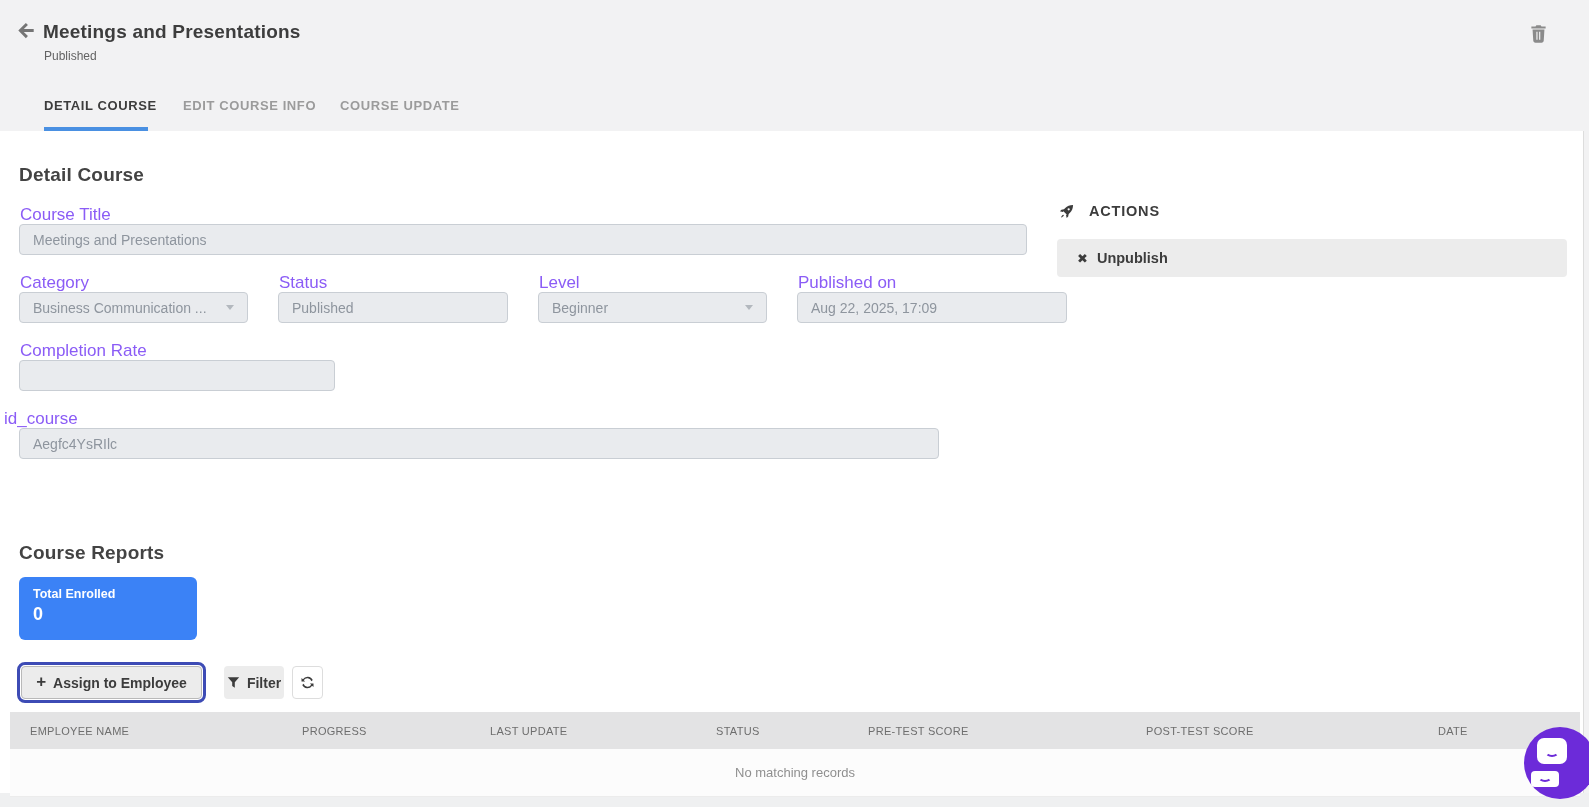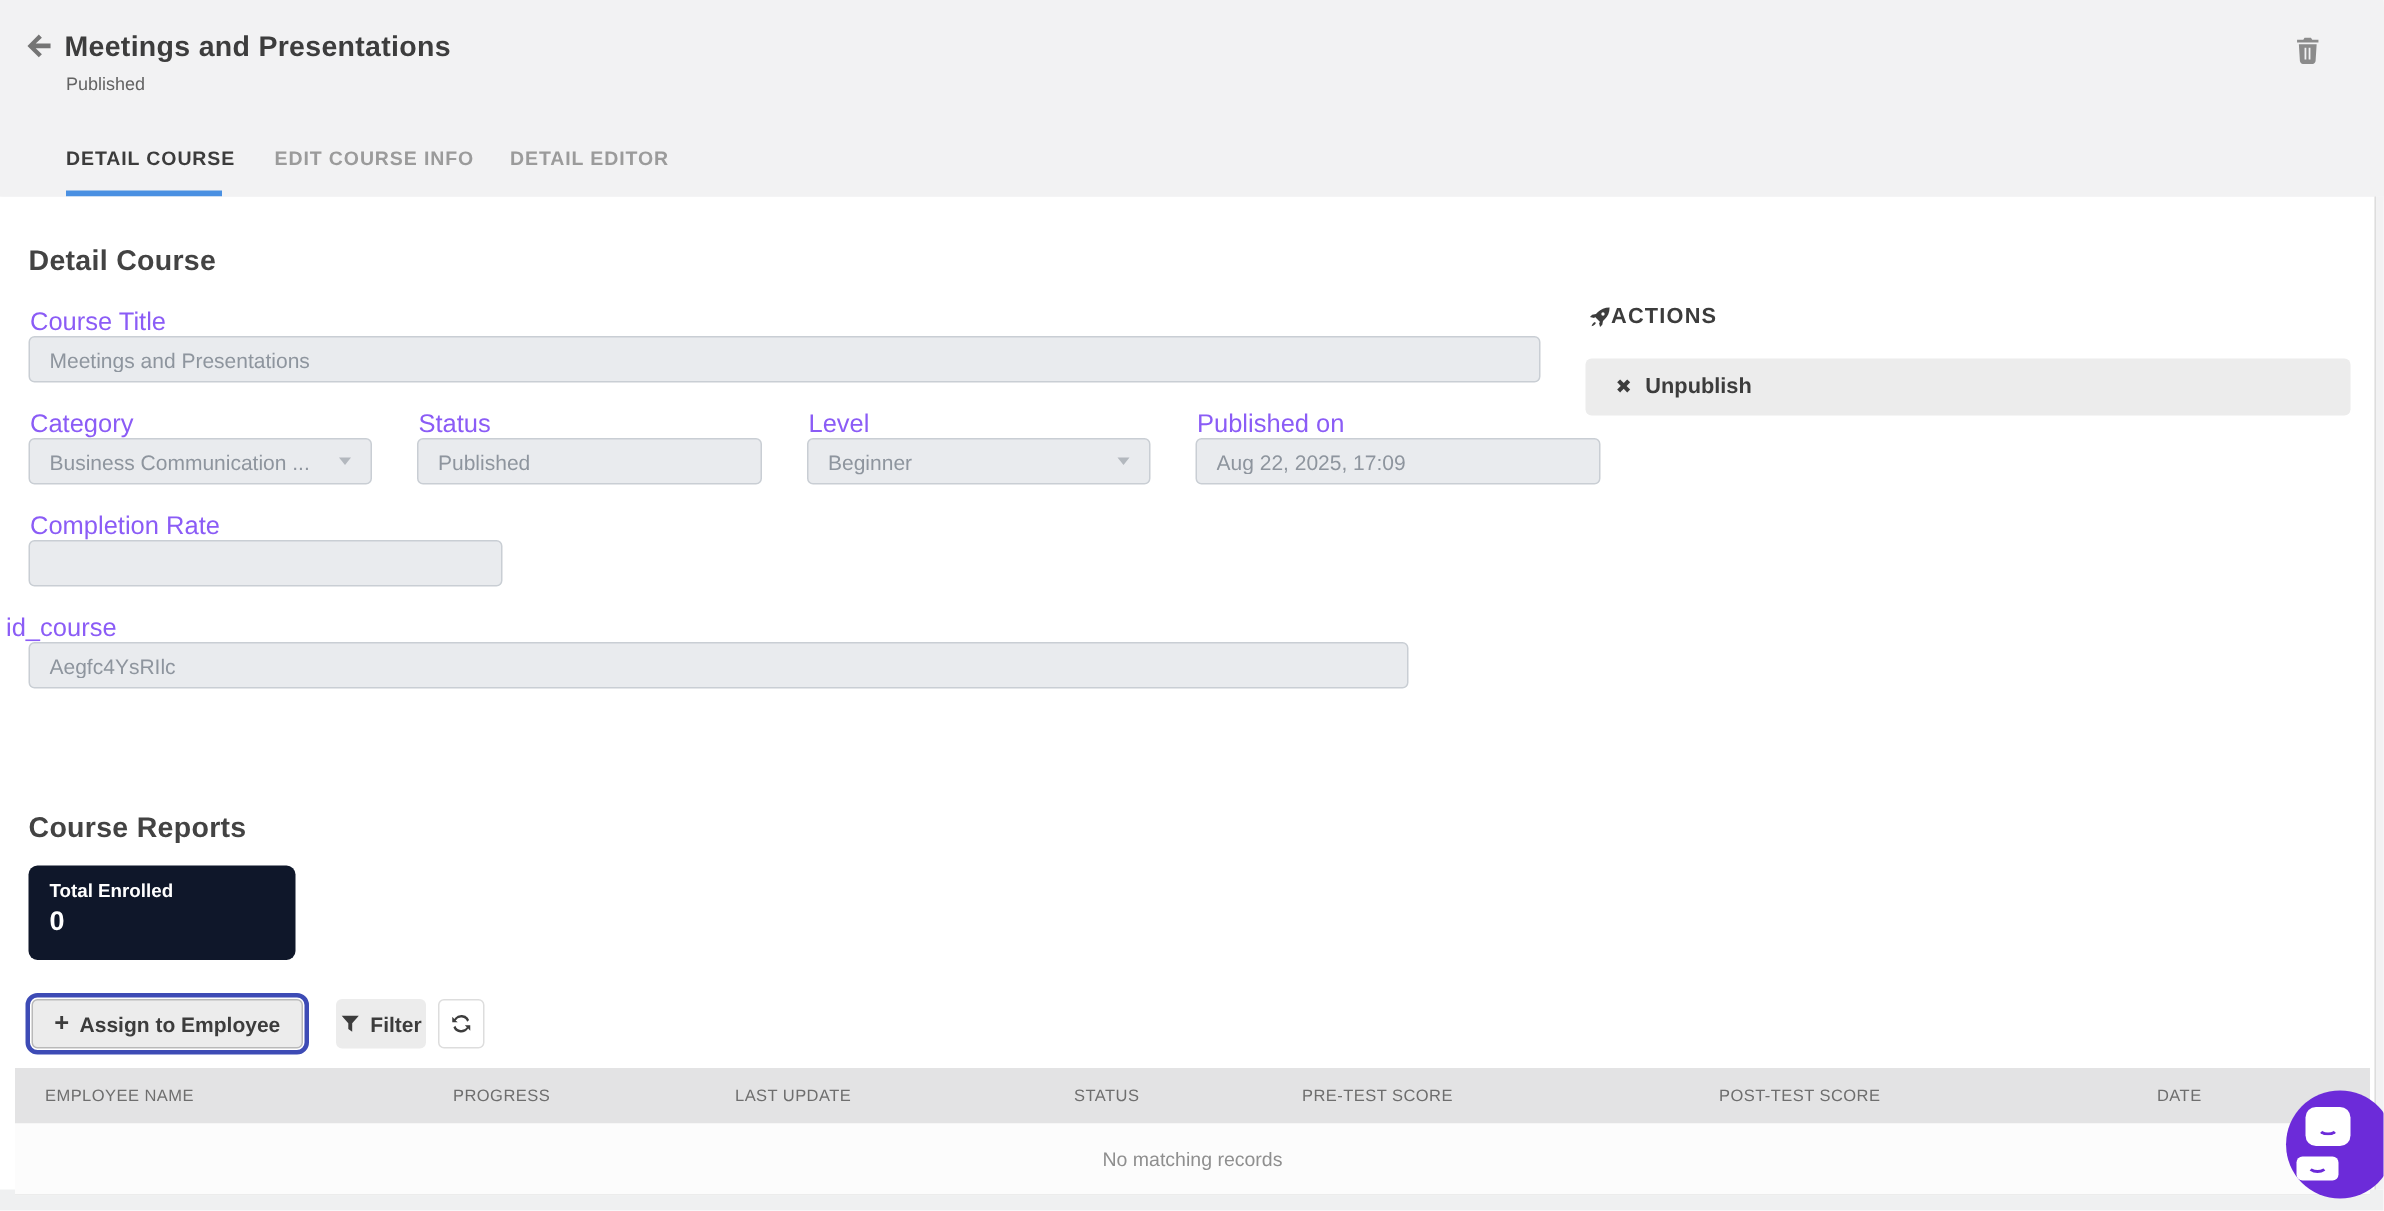--- a/index.html
+++ b/index.html
@@ -37,31 +37,31 @@
     font-size:14px;color:#8e959e;display:flex;align-items:center;
     padding:0 13px;box-sizing:border-box;white-space:nowrap;overflow:hidden;
   }
   input.field{width:100%;outline:none;}
   .field-wrap{box-sizing:border-box;}
   .select-field{justify-content:space-between;cursor:default;text-align:center;}
   .caret{width:0;height:0;border-left:4px solid transparent;border-right:4px solid transparent;
     border-top:5px solid #b3b8be;flex:none;margin-left:8px;}
 
   
-  .actions-heading{left:1059px;top:203px;font-size:14.5px;font-weight:700;letter-spacing:.8px;color:#3c3c3c;display:flex;align-items:center;gap:0;}
+  .actions-heading{left:1059px;top:203px;font-size:14.5px;font-weight:700;letter-spacing:.8px;color:#3c3c3c;display:flex;align-items:center;gap:15px;}
   .unpublish-btn{
     left:1057px;top:239px;width:510px;height:38px;background:#ececec;border:none;border-radius:4px;
     display:flex;align-items:center;gap:9px;padding:0 20px;box-sizing:border-box;cursor:pointer;
     font-size:14.5px;font-weight:700;color:#3c3c3c;font-family:inherit;
   }
   .unpublish-x{font-size:13px;font-weight:700;}
 
   
   .total-card{
-    left:19px;top:577px;width:178px;height:63px;background:#0f172a;border-radius:6px;
+    left:19px;top:577px;width:178px;height:63px;background:#3b82f6;border-radius:6px;
     color:#ffffff;padding:10px 14px;box-sizing:border-box;
   }
   .total-card .t-label{font-size:12.5px;font-weight:700;}
   .total-card .t-value{font-size:18px;font-weight:700;margin-top:3px;}
 
   .btn{
     height:33px;border-radius:4px;border:1px solid #b9b9b9;background:#ececec;
     display:flex;align-items:center;justify-content:center;gap:7px;cursor:pointer;
     font-size:14px;font-weight:700;color:#3c3c3c;box-sizing:border-box;font-family:inherit;
   }
@@ -123,21 +123,21 @@
     <span>
       <svg width="19" height="19" viewBox="0 0 16 16" fill="currentColor">
         <path d="M6.2 1h3.6l.7 1.1H14v1.6H2V2.1h3.5z"></path>
         <path d="M3 4.6h10l-.6 9.5c-.1.9-.8 1.6-1.7 1.6H5.3c-.9 0-1.6-.7-1.7-1.6zm3.2 2v6.6h1V6.6zm2.3 0v6.6h1V6.6z"></path>
       </svg>
     </span>
   </div>
 
   <div class="abs tab active" style="left:44px">DETAIL COURSE</div>
   <div class="abs tab" style="left:183px">EDIT COURSE INFO</div>
-  <div class="abs tab" style="left:340px">DETAIL EDITOR</div>
+  <div class="abs tab" style="left:340px">COURSE UPDATE</div>
   <div class="abs tab-underline"></div>
 </div>
 
 <div class="abs main"></div>
 <div class="abs right-gutter"></div>
 
 <div class="abs section-title" style="left:19px;top:164px">Detail Course</div>
 
 <div class="abs field-label" style="left:20px;top:205px">Course Title</div>
 <div class="abs field-wrap" style="left:19px;top:224px;width:1008px">

